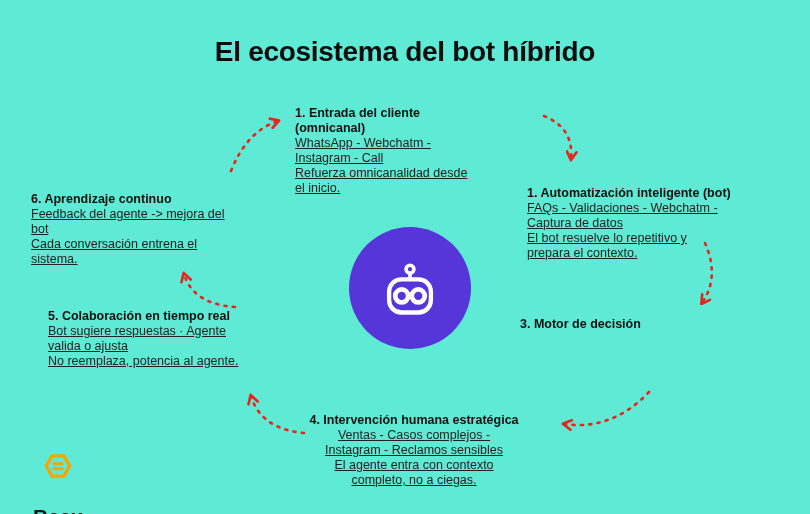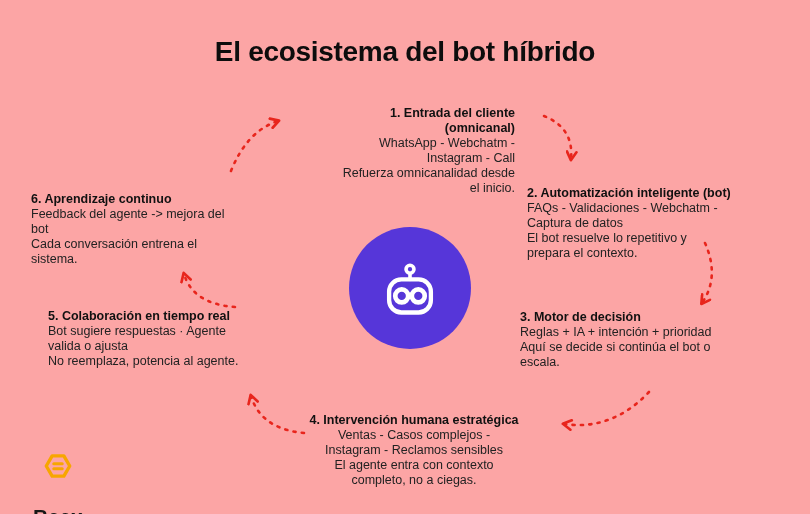--- a/index.html
+++ b/index.html
@@ -7,40 +7,40 @@
     --purple:#5636d9;
     --ink:#1b1b1b;
     --title-ink:#0d0d0d;
     --logo-yellow:#f7a600;
   }
   *{margin:0;padding:0;box-sizing:border-box;}
   html,body{background:#ffffff;}
   .canvas{
     position:relative;
     width:810px;height:514px;
-    background:#fca5a5;
+    background:#5eead4;
     font-family:"Liberation Sans","DejaVu Sans",sans-serif;
     color:var(--ink);
     overflow:hidden;
   }
   .main-title{
     position:absolute;left:0;top:36px;width:810px;
     text-align:center;
     font-size:28px;font-weight:bold;color:var(--title-ink);
     letter-spacing:-0.3px;
   }
   .step{
     position:absolute;
     font-size:12.5px;line-height:15px;
   }
   .step-title{font-weight:bold;color:#111;white-space:pre-line;}
-  .step-body{white-space:pre-line;color:#222;}
-  .s1{left:295px;top:106px;width:220px;text-align:right;}
+  .step-body{white-space:pre-line;color:#222;text-decoration:underline;}
+  .s1{left:295px;top:106px;width:220px;text-align:left;}
   .s2{left:527px;top:186px;width:245px;text-align:left;}
-  .s3{left:520px;top:310px;width:255px;text-align:left;}
+  .s3{left:520px;top:317px;width:255px;text-align:left;}
   .s4{left:289px;top:413px;width:250px;text-align:center;}
   .s5{left:48px;top:309px;width:260px;text-align:left;}
   .s6{left:31px;top:192px;width:250px;text-align:left;}
   .bot-circle{
     position:absolute;left:349px;top:227px;
     width:122px;height:122px;border-radius:50%;
     background:var(--purple);
     display:flex;align-items:center;justify-content:center;
   }
   .arrows{
@@ -85,32 +85,29 @@
   <div class="step s1">
     <div class="step-title">1. Entrada del cliente
 (omnicanal)</div>
     <div class="step-body">WhatsApp - Webchatm -
 Instagram - Call
 Refuerza omnicanalidad desde
 el inicio.</div>
   </div>
 
   <div class="step s2">
-    <div class="step-title">2. Automatización inteligente (bot)</div>
+    <div class="step-title">1. Automatización inteligente (bot)</div>
     <div class="step-body">FAQs - Validaciones - Webchatm -
 Captura de datos
 El bot resuelve lo repetitivo y
 prepara el contexto.</div>
   </div>
 
   <div class="step s3">
     <div class="step-title">3. Motor de decisión</div>
-    <div class="step-body">Reglas + IA + intención + prioridad
-Aquí se decide si continúa el bot o
-escala.</div>
   </div>
 
   <div class="step s4">
     <div class="step-title">4. Intervención humana estratégica</div>
     <div class="step-body">Ventas - Casos complejos -
 Instagram - Reclamos sensibles
 El agente entra con contexto
 completo, no a ciegas.</div>
   </div>
 

